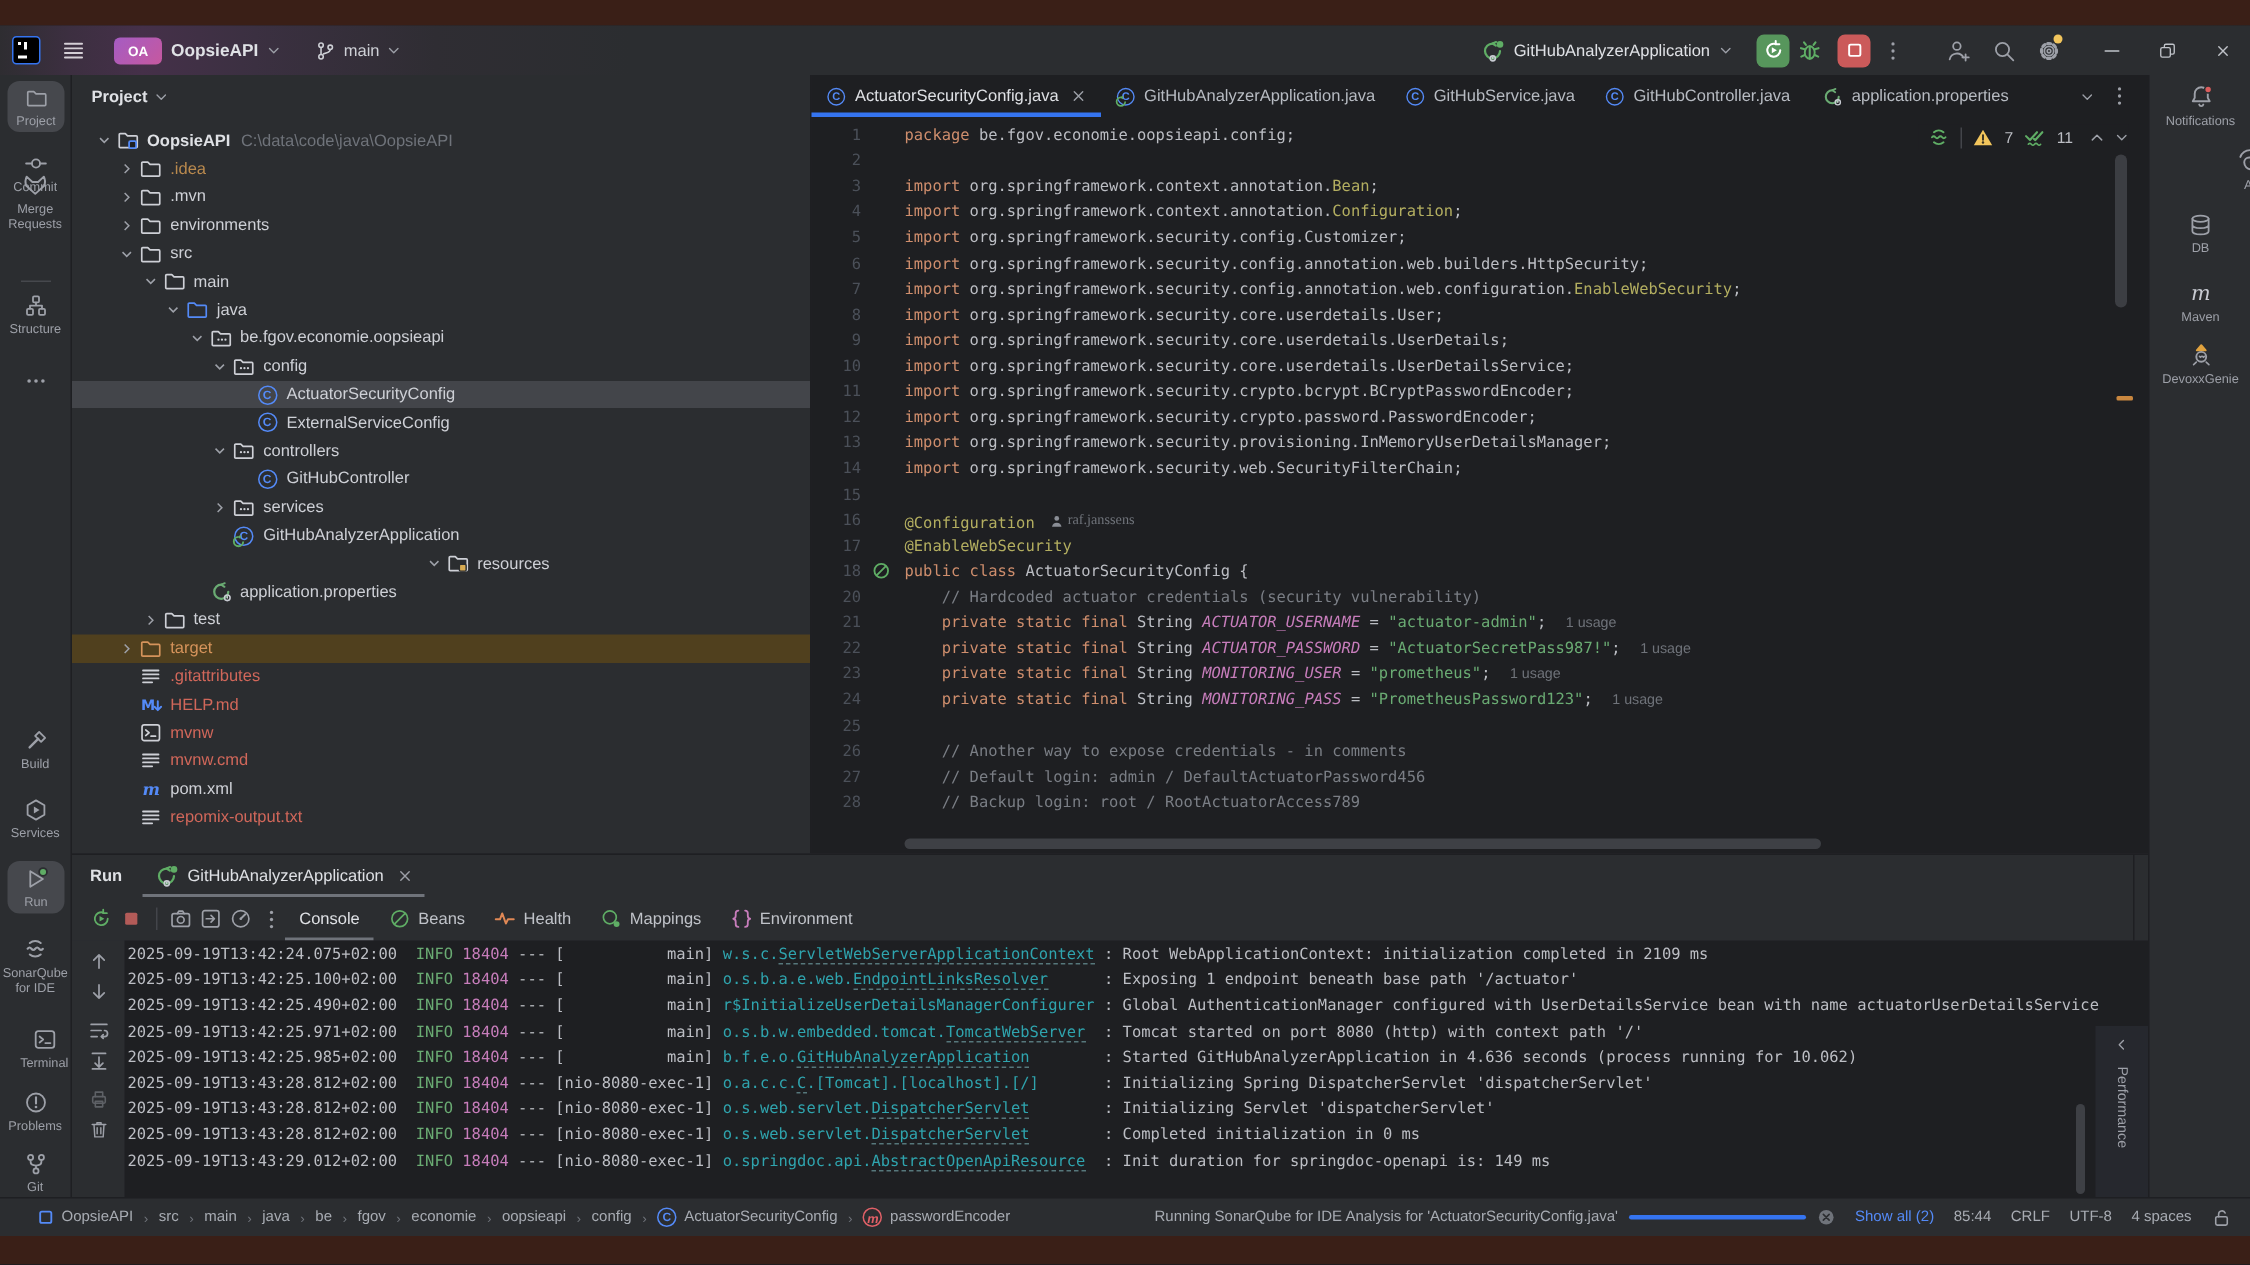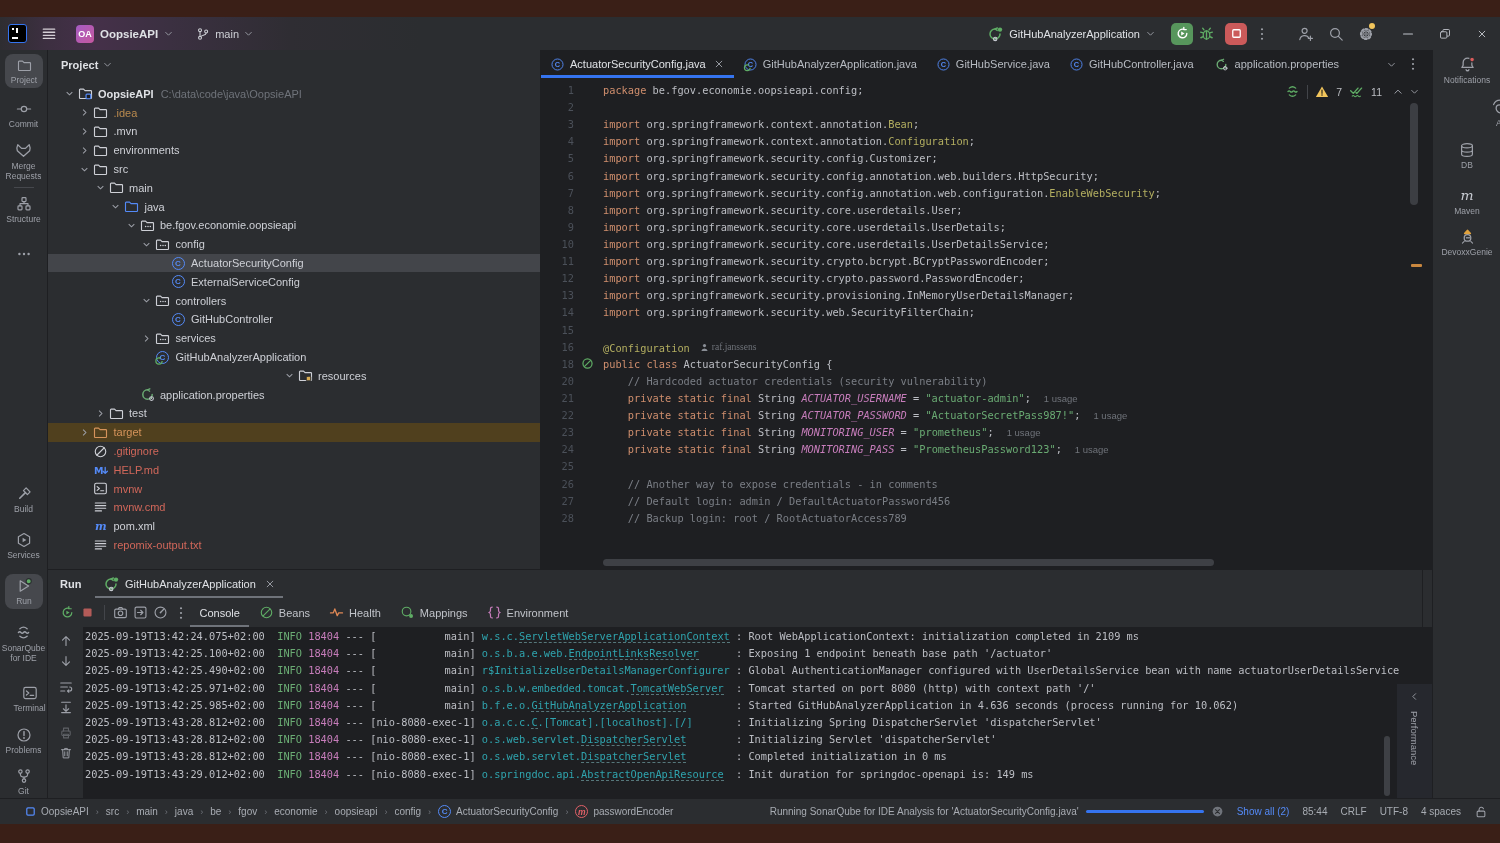--- a/index.html
+++ b/index.html
@@ -24,21 +24,21 @@
     display:flex; align-items:center;
   }
   .tb-left { display:flex; align-items:center; height:100%; }
   .ide-logo { width:19px; height:19px; margin-left:8px; background:#000;
     border:1.5px solid #3574f0; border-radius:3px; position:relative; }
   .ide-logo .bar { position:absolute; left:3px; bottom:3px; width:6px; height:1.8px; background:#fff; }
   .ide-logo .l1 { position:absolute; left:3px; top:3px; width:2px; height:2px; background:#fff; }
   .ide-logo .l2 { position:absolute; left:7px; top:3px; width:2px; height:5px; background:#fff; }
   .burger { margin-left:14px; color:#d5cfd6; }
   .proj-widget { display:flex; align-items:center; gap:6px; margin-left:14px; padding:3px 5px; border-radius:5px; }
-  .proj-badge { width:18px; height:18px; border-radius:4px;
+  .proj-badge { width:32px; height:18px; border-radius:4px;
     background:linear-gradient(135deg,#a55cc3,#c6589f); color:#fff;
     font-size:9px; font-weight:bold; display:flex; align-items:center; justify-content:center; }
   .proj-name { color:#dfe1e5; font-weight:600; font-size:11.5px; }
   .chev { color:#9da0a8; }
   .branch-widget { display:flex; align-items:center; gap:5px; margin-left:18px; color:#ced0d6; }
   .tb-right { margin-left:auto; display:flex; align-items:center; height:100%; }
   .run-widget { display:flex; align-items:center; gap:6px; margin-right:10px; color:#dfe1e5; }
   .tb-btn { width:22px; height:22px; border-radius:5px; display:flex; align-items:center; justify-content:center; }
   .tb-btn.green { background:#57965c; margin-left:6px; }
   .tb-btn.red { background:#cb5a5a; margin-left:6px; }
@@ -304,21 +304,21 @@
       </div>
       <div class="stripe-item" style="top: 51px;">
         <span class="ic">
           <svg width="16" height="16" viewBox="0 0 16 16" fill="none" stroke="currentColor" stroke-width="1.2" stroke-linecap="round" stroke-linejoin="round">
             <circle cx="8" cy="8" r="2.7"></circle>
             <path d="M1.4 8h3.9M10.7 8h3.9"></path>
           </svg>
         </span>
         <span class="lbl">Commit</span>
       </div>
-      <div class="stripe-item" style="top: 92px;">
+      <div class="stripe-item" style="top: 65px;">
         <span class="ic">
           <svg width="17" height="17" viewBox="0 0 16 16" fill="none" stroke="currentColor" stroke-width="1.2" stroke-linecap="round" stroke-linejoin="round">
             <path d="M2.6 2.6L6.2 6h3.6l3.6-3.4c.8 1.6.9 3.8.4 5.6L8 13.4 2.2 8.2c-.5-1.8-.4-4 .4-5.6z"></path>
           </svg>
         </span>
         <span class="lbl">Merge
 Requests</span>
       </div>
       <div class="stripe-sep" style="top: 137px;"></div>
       <div class="stripe-item" style="top: 146px;">
@@ -658,25 +658,24 @@
             <svg width="15" height="15" viewBox="0 0 16 16" fill="none" stroke="currentColor" stroke-width="1.2" stroke-linecap="round" stroke-linejoin="round">
               <path d="M1.6 12.6V4a.7.7 0 0 1 .7-.7h3.6l1.6 1.6h6.2a.7.7 0 0 1 .7.7v7a.7.7 0 0 1-.7.7H2.3a.7.7 0 0 1-.7-.7z" stroke="#d5935b"></path>
             </svg>
           </span>
           <span class="tlabel t-excl">target</span>
         </div>
         <div class="trow" style="padding-left: 28.5px;">
           <span class="twist"></span>
           <span class="ticon ic">
             <svg width="15" height="15" viewBox="0 0 16 16" fill="none" stroke="currentColor" stroke-width="1.2" stroke-linecap="round" stroke-linejoin="round">
-              <circle cx="8" cy="8" r="5.6"></circle>
-              <path d="M4 12L12 4"></path>
-            </svg>
-          </span>
-          <span class="tlabel t-unver">.gitignore</span>
+              <path d="M2.5 3.2h11M2.5 6h11M2.5 8.8h11M2.5 11.6h6.5" stroke-width="1.3"></path>
+            </svg>
+          </span>
+          <span class="tlabel t-unver">.gitattributes</span>
         </div>
         <div class="trow" style="padding-left: 28.5px;">
           <span class="twist"></span>
           <span class="ticon ic">
             <svg width="16" height="16" viewBox="0 0 16 16" fill="none" stroke="currentColor" stroke-width="1.2" stroke-linecap="round" stroke-linejoin="round">
               <text x="1" y="11.5" font-family="DejaVu Sans, sans-serif" font-size="9.5" font-weight="bold" fill="#548af7" stroke="none">M</text>
               <path d="M12.2 5.5v5.5M10 9.2l2.2 2.2 2.2-2.2" stroke="#548af7" stroke-width="1.3"></path>
             </svg>
           </span>
           <span class="tlabel t-unver">HELP.md</span>
@@ -794,20 +793,21 @@
         <div class="cline"><span class="lnum">10</span><span class="lcode"><span class="s-kw">import</span><span class=""> org.springframework.security.core.userdetails.UserDetailsService;</span></span></div>
         <div class="cline"><span class="lnum">11</span><span class="lcode"><span class="s-kw">import</span><span class=""> org.springframework.security.crypto.bcrypt.BCryptPasswordEncoder;</span></span></div>
         <div class="cline"><span class="lnum">12</span><span class="lcode"><span class="s-kw">import</span><span class=""> org.springframework.security.crypto.password.PasswordEncoder;</span></span></div>
         <div class="cline"><span class="lnum">13</span><span class="lcode"><span class="s-kw">import</span><span class=""> org.springframework.security.provisioning.InMemoryUserDetailsManager;</span></span></div>
         <div class="cline"><span class="lnum">14</span><span class="lcode"><span class="s-kw">import</span><span class=""> org.springframework.security.web.SecurityFilterChain;</span></span></div>
         <div class="cline"><span class="lnum">15</span><span class="lcode"></span></div>
         <div class="cline"><span class="lnum">16</span><span class="lcode"><span class="s-ann">@Configuration</span><span class="s-author"><svg width="9" height="9" viewBox="0 0 16 16" fill="none" stroke="currentColor" stroke-width="1.2" stroke-linecap="round" stroke-linejoin="round">
                 <circle cx="8" cy="4.6" r="2.8" fill="#8a8e96" stroke="none"></circle>
                 <path d="M2.4 14.4a5.7 5.7 0 0 1 11.2 0z" fill="#8a8e96" stroke="none"></path>
               </svg>raf.janssens</span></span></div>
+        <div class="cline"><span class="lnum">17</span><span class="lcode"><span class="s-ann">@EnableWebSecurity</span></span></div>
         <div class="cline"><span class="lnum">18<span class="gut-ic ic"><svg width="13" height="13" viewBox="0 0 16 16" fill="none" stroke="currentColor" stroke-width="1.2" stroke-linecap="round" stroke-linejoin="round">
                 <circle cx="8" cy="8" r="5.6" stroke="#5fad65" stroke-width="1.5"></circle>
                 <path d="M4.4 11.6l7.2-7.2" stroke="#5fad65" stroke-width="1.5"></path>
               </svg></span></span><span class="lcode"><span class="s-kw">public class</span><span class=""> ActuatorSecurityConfig {</span></span></div>
         <div class="cline"><span class="lnum">20</span><span class="lcode"><span class="">    </span><span class="s-cm">// Hardcoded actuator credentials (security vulnerability)</span></span></div>
         <div class="cline"><span class="lnum">21</span><span class="lcode"><span class="">    </span><span class="s-kw">private static final</span><span class=""> String </span><span class="s-const">ACTUATOR_USERNAME</span><span class=""> = </span><span class="s-str">"actuator-admin"</span><span class="">;</span><span class="s-usage">1 usage</span></span></div>
         <div class="cline"><span class="lnum">22</span><span class="lcode"><span class="">    </span><span class="s-kw">private static final</span><span class=""> String </span><span class="s-const">ACTUATOR_PASSWORD</span><span class=""> = </span><span class="s-str">"ActuatorSecretPass987!"</span><span class="">;</span><span class="s-usage">1 usage</span></span></div>
         <div class="cline"><span class="lnum">23</span><span class="lcode"><span class="">    </span><span class="s-kw">private static final</span><span class=""> String </span><span class="s-const">MONITORING_USER</span><span class=""> = </span><span class="s-str">"prometheus"</span><span class="">;</span><span class="s-usage">1 usage</span></span></div>
         <div class="cline"><span class="lnum">24</span><span class="lcode"><span class="">    </span><span class="s-kw">private static final</span><span class=""> String </span><span class="s-const">MONITORING_PASS</span><span class=""> = </span><span class="s-str">"PrometheusPassword123"</span><span class="">;</span><span class="s-usage">1 usage</span></span></div>
         <div class="cline"><span class="lnum">25</span><span class="lcode"></span></div>

